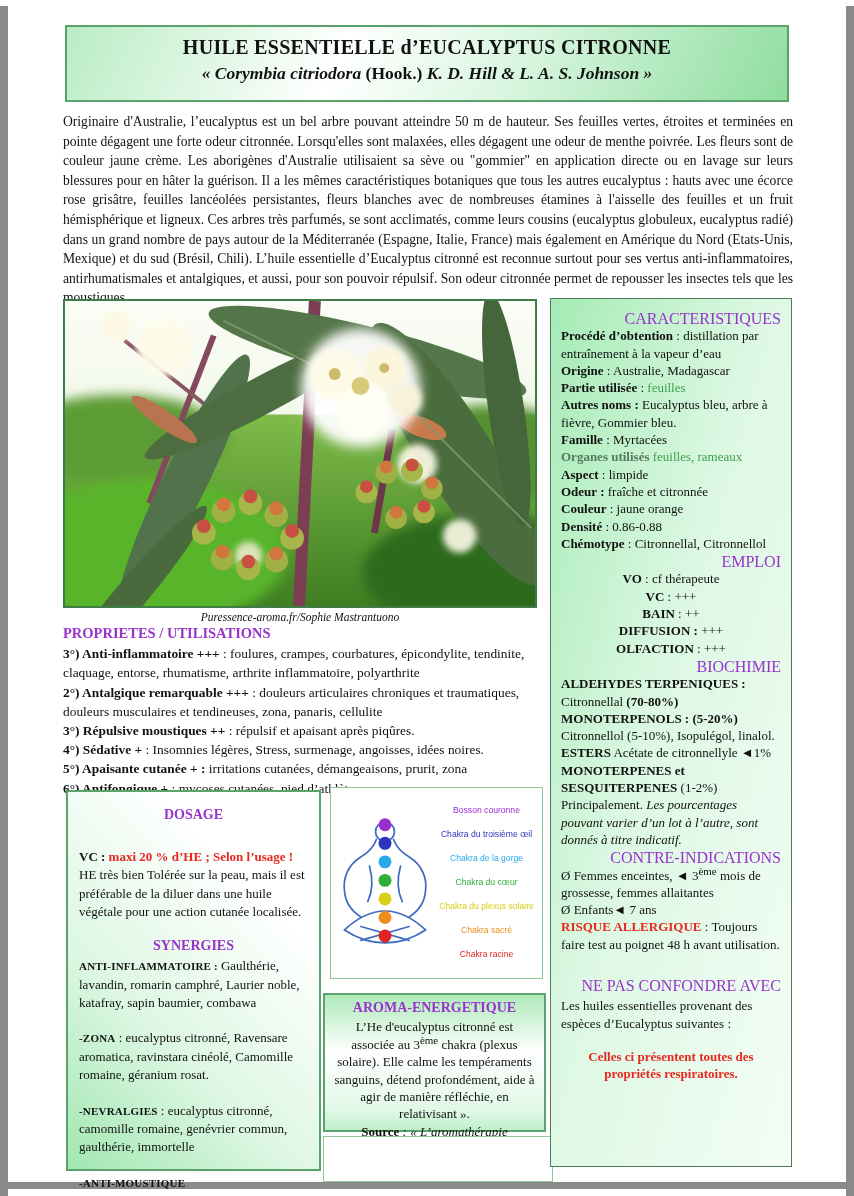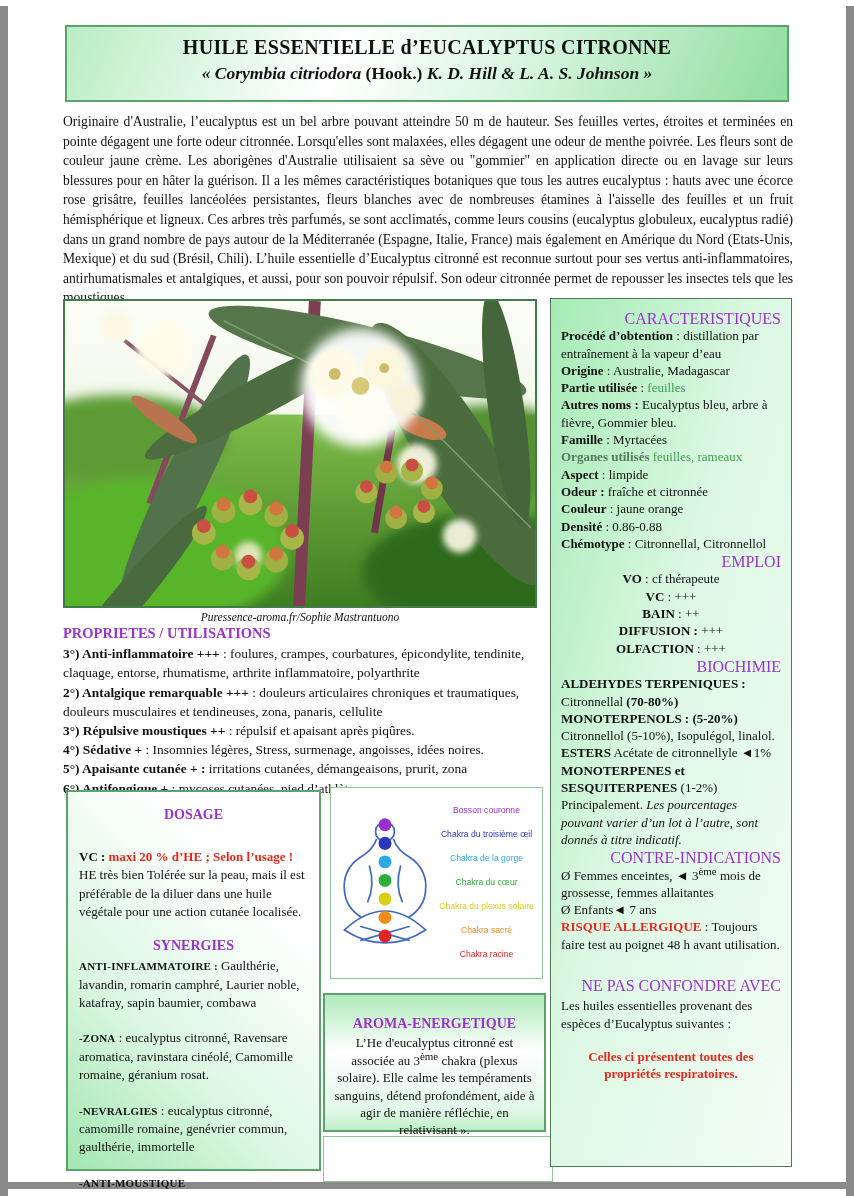--- a/index.html
+++ b/index.html
@@ -87,21 +87,21 @@
     flex:1;display:flex;flex-direction:column;justify-content:space-around;
     padding:10px 4px 12px 0;text-align:center;
     font-family:"Liberation Sans","DejaVu Sans",sans-serif;font-size:8.6px;
   }
 
   
   .aroma-box{
     position:absolute;left:315px;top:993px;width:223px;height:139px;
     border:2px solid var(--border-green);
     background:linear-gradient(180deg,#aeeaba 0%,#ffffff 42%,#e2f8e7 85%,#bfefca 100%);
-    padding:20px 8px 0 8px;text-align:center;font-size:13px;line-height:17.4px;
+    padding:4px 8px 0 8px;text-align:center;font-size:13px;line-height:17.4px;
   }
   .aroma-box .box-title{margin-bottom:2px;}
 
   .empty-box{
     position:absolute;left:315px;top:1136px;width:230px;height:46px;
     border:1px solid #8fc79a;background:#ffffff;
   }
 
   
   .right-panel{

